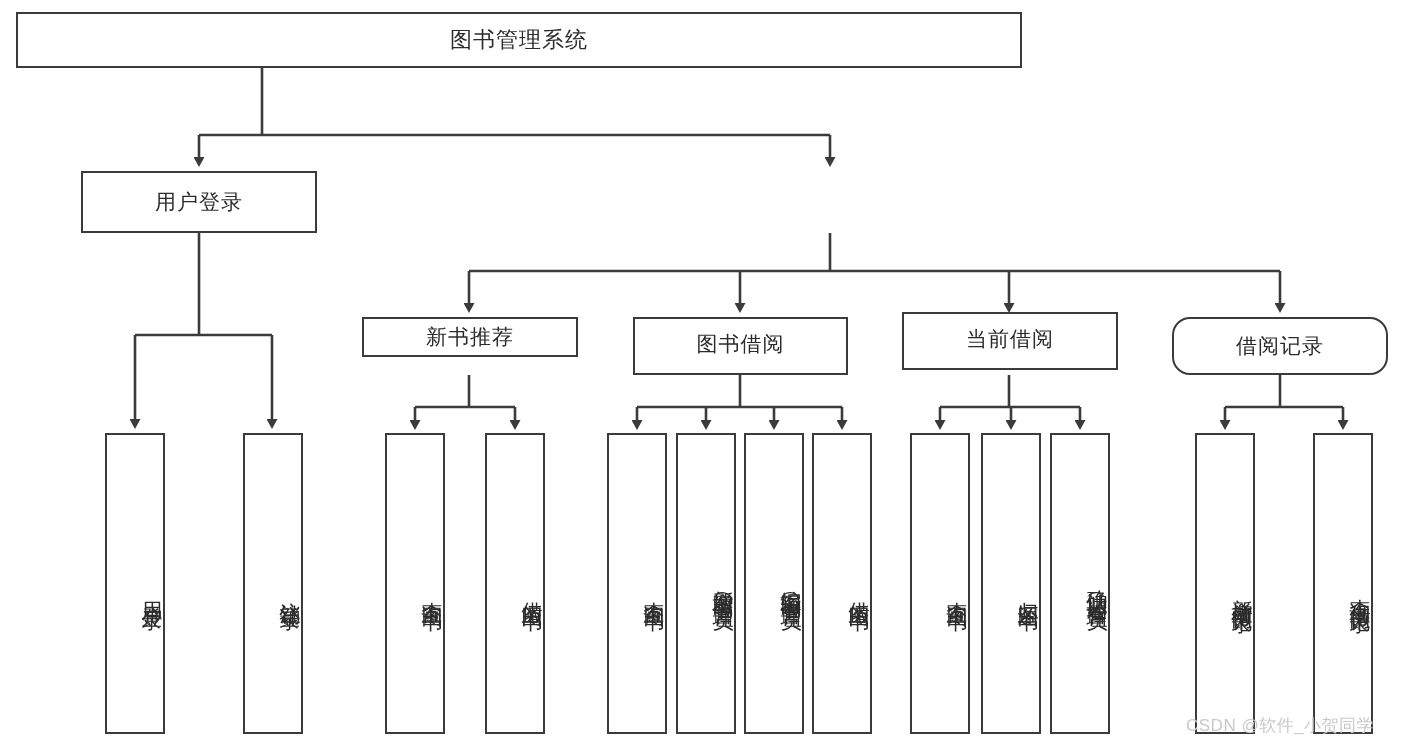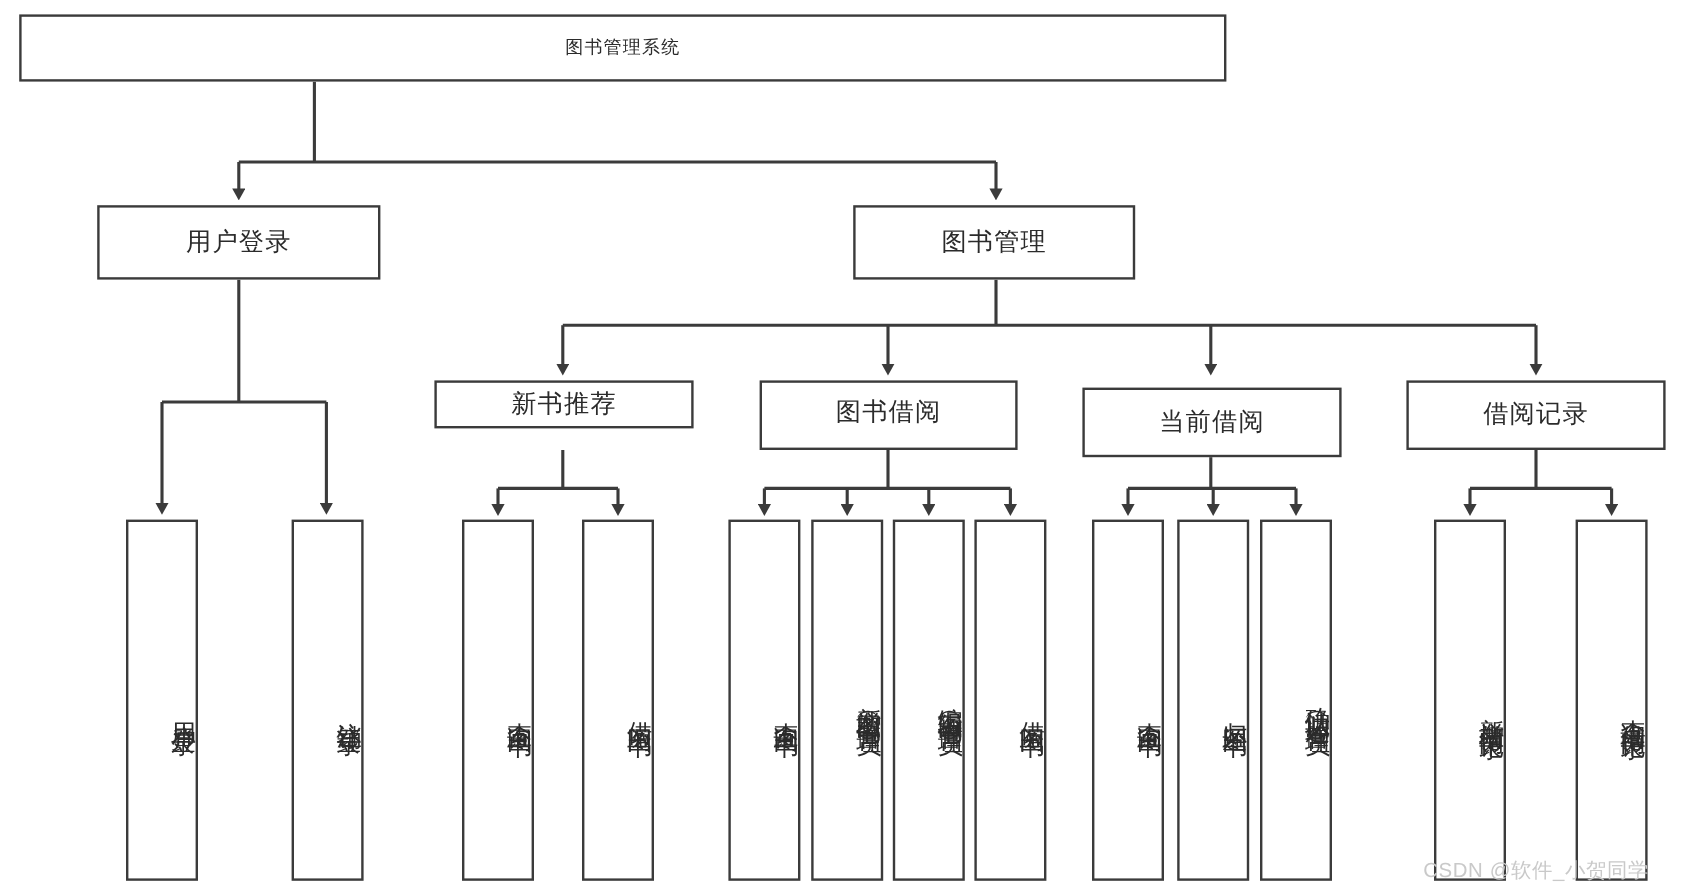--- a/index.html
+++ b/index.html
@@ -35,21 +35,21 @@
     justify-content: center;
     text-align: center;
     z-index: 2;
   }
   .node.horizontal {
     font-size: 21px;
     letter-spacing: 1px;
     line-height: 1.2;
   }
   .node.root {
-    font-size: 15px;
+    font-size: 22px;
   }
   .node.vertical {
     writing-mode: vertical-rl;
     text-orientation: upright;
     font-size: 21px;
     letter-spacing: 3px;
     align-items: flex-start;
     justify-content: center;
     padding-top: 14px;
     line-height: 1.05;
@@ -117,26 +117,25 @@
       <path d="M1280,375 L1280,407"></path>
       <path d="M1225,407 L1343,407"></path>
       <path d="M1225,407 L1225,421" marker-end="url(#arrow)"></path>
       <path d="M1343,407 L1343,421" marker-end="url(#arrow)"></path>
     </g>
   </svg>
 
   <div class="node root horizontal" id="root-node" style="left: 16px; top: 12px; width: 1006px; height: 56px;">图书管理系统</div>
 
   <div class="node horizontal" id="l1-0" style="left: 81px; top: 171px; width: 236px; height: 62px;">用户登录</div>
-  <div class="node horizontal" id="l1-1" style="left: 711px; top: 171px; width: 235px; height: 62px;">图书管理</div>
 
   <div class="node horizontal" id="l2-0" style="left: 362px; top: 317px; width: 216px; height: 40px;">新书推荐</div>
   <div class="node horizontal" id="l2-1" style="left: 633px; top: 317px; width: 215px; height: 58px; font-family: Liberation Mono, monospace;">图书借阅</div>
-  <div class="node horizontal" id="l2-2" style="left: 902px; top: 323px; width: 216px; height: 58px;">当前借阅</div>
-  <div class="node horizontal" id="l2-3" style="left: 1172px; top: 317px; width: 216px; height: 58px;">借阅记录</div>
+  <div class="node horizontal" id="l2-2" style="left: 902px; top: 312px; width: 216px; height: 58px; font-family: Liberation Mono, monospace;">当前借阅</div>
+  <div class="node horizontal" id="l2-3" style="left: 1172px; top: 317px; width: 216px; height: 58px; border-radius: 18px;">借阅记录</div>
 
   <div class="node vertical" id="lf-0" style="left: 105px; top: 433px; width: 60px; height: 301px;">用户登录</div>
   <div class="node vertical" id="lf-1" style="left: 243px; top: 433px; width: 60px; height: 301px;">注销登录</div>
   <div class="node vertical" id="lf-2" style="left: 385px; top: 433px; width: 60px; height: 301px;">查询图书</div>
   <div class="node vertical" id="lf-3" style="left: 485px; top: 433px; width: 60px; height: 301px;">借阅图书</div>
   <div class="node vertical" id="lf-4" style="left: 607px; top: 433px; width: 60px; height: 301px;">查询图书</div>
   <div class="node vertical tall-text" id="lf-5" style="left: 676px; top: 433px; width: 60px; height: 301px;">新增图书（管理员）</div>
   <div class="node vertical tall-text" id="lf-6" style="left: 744px; top: 433px; width: 60px; height: 301px;">编辑图书（管理员）</div>
   <div class="node vertical" id="lf-7" style="left: 812px; top: 433px; width: 60px; height: 301px;">借阅图书</div>
   <div class="node vertical" id="lf-8" style="left: 910px; top: 433px; width: 60px; height: 301px;">查询图书</div>

